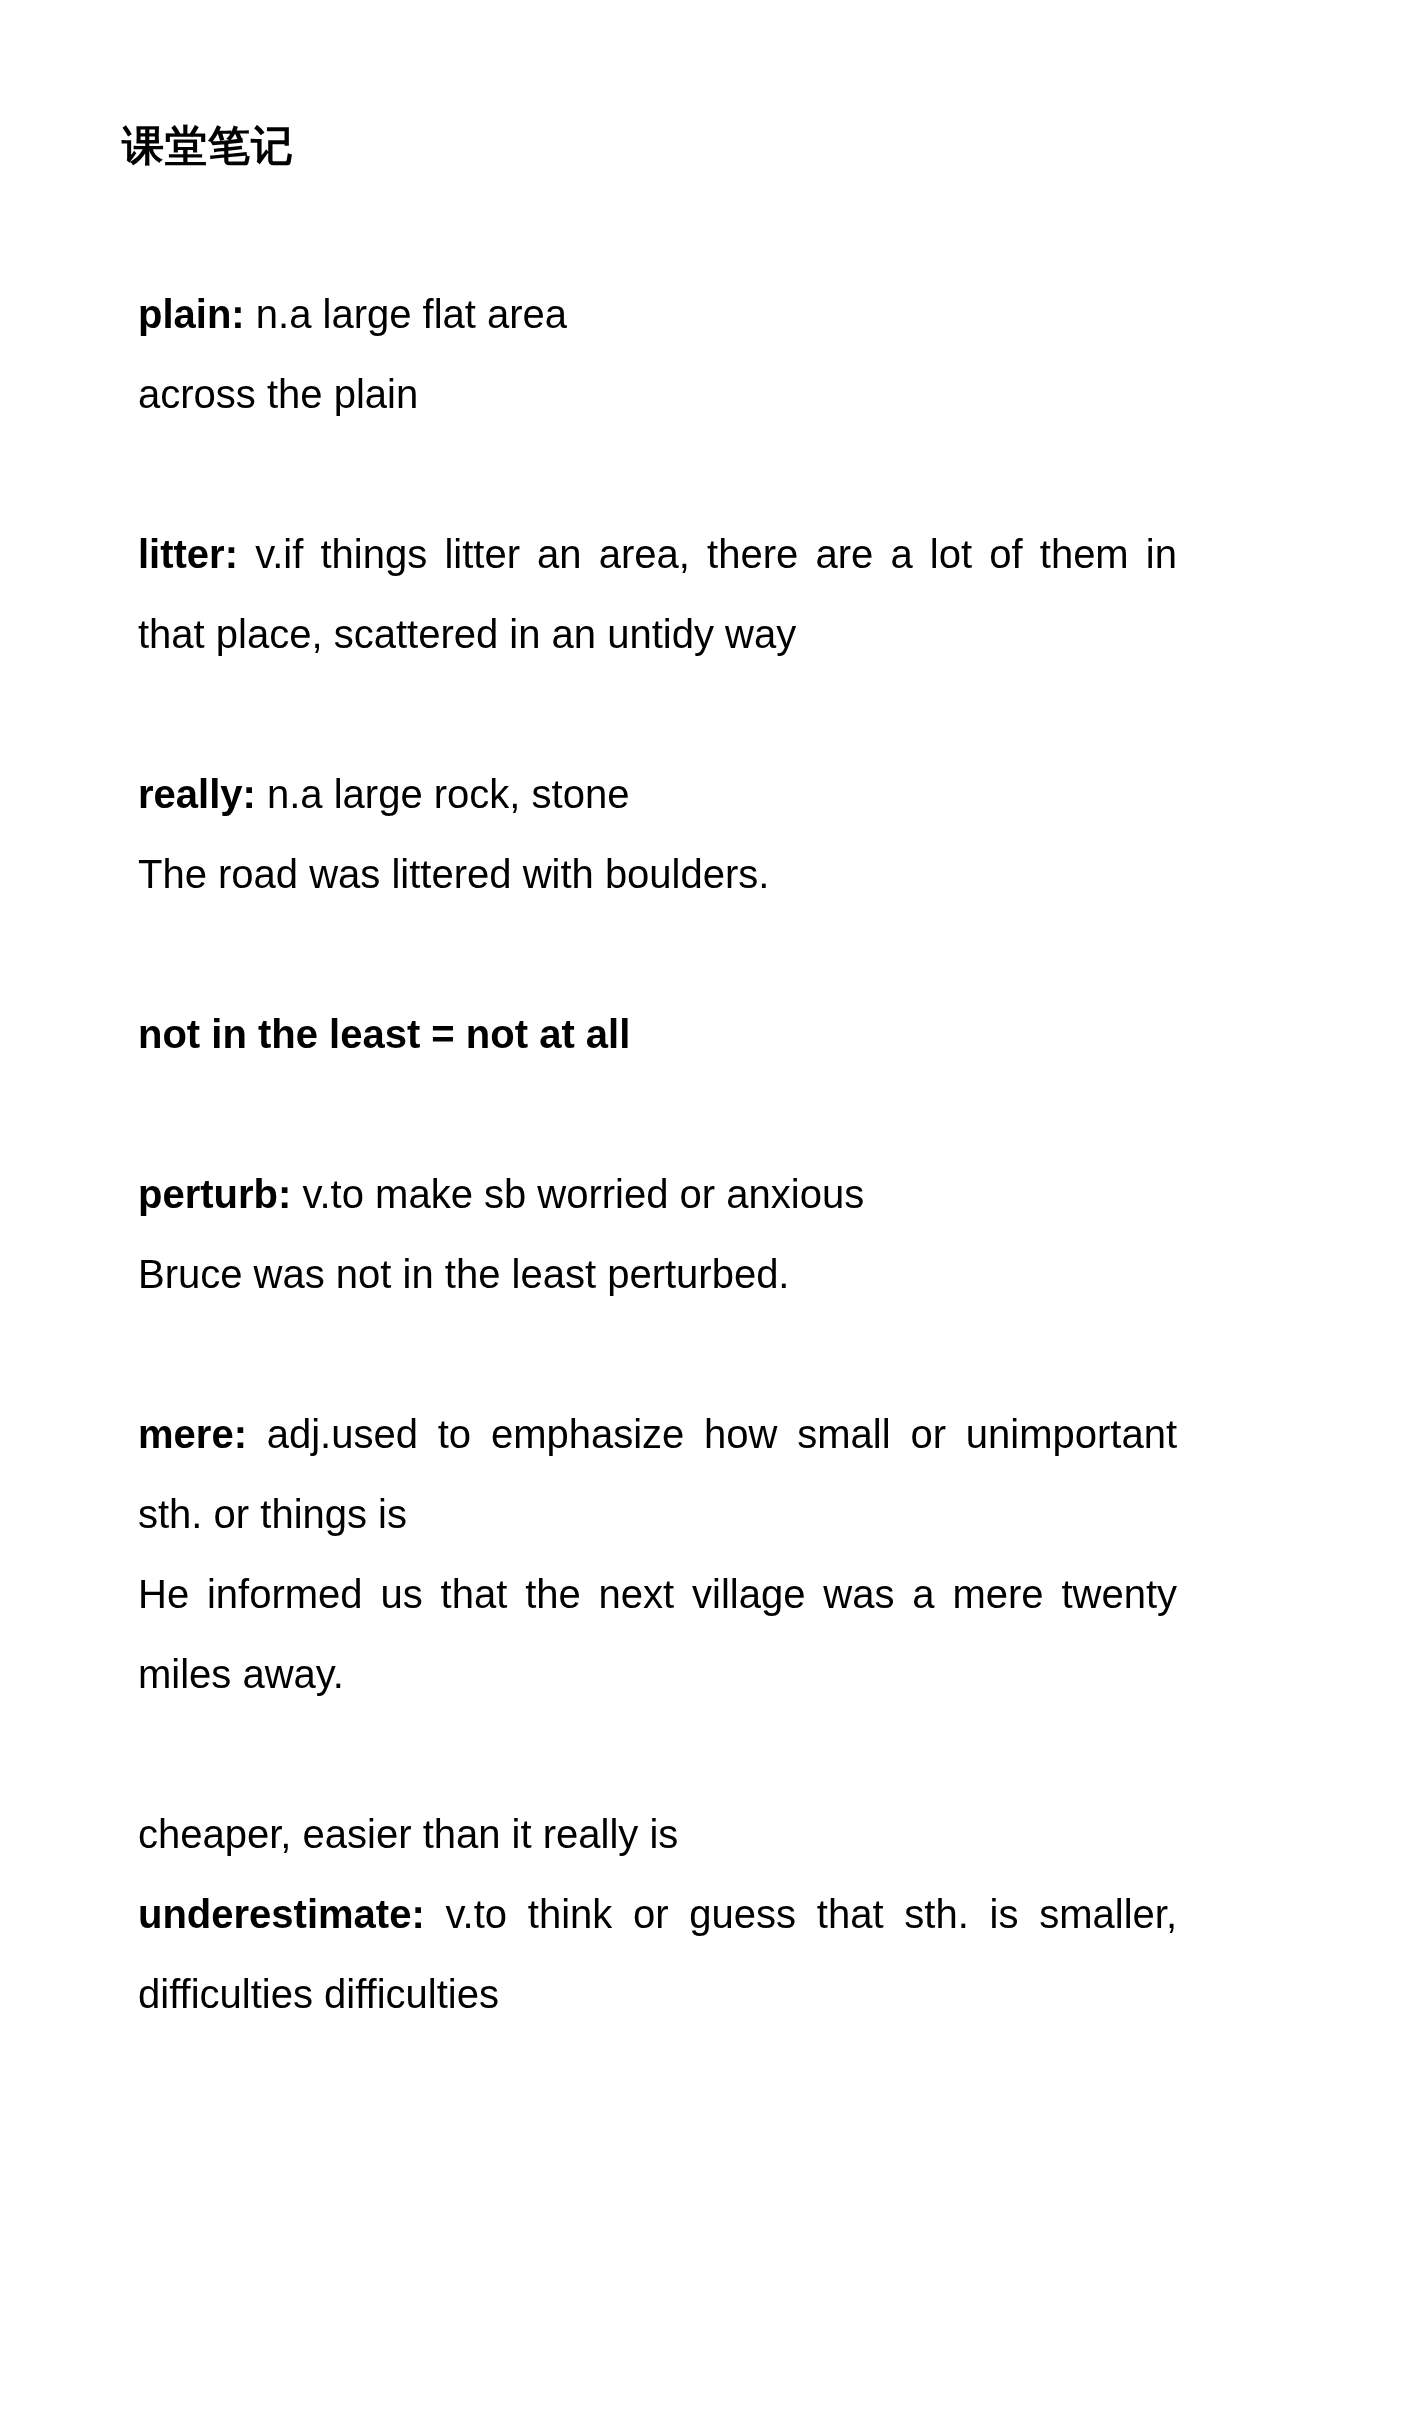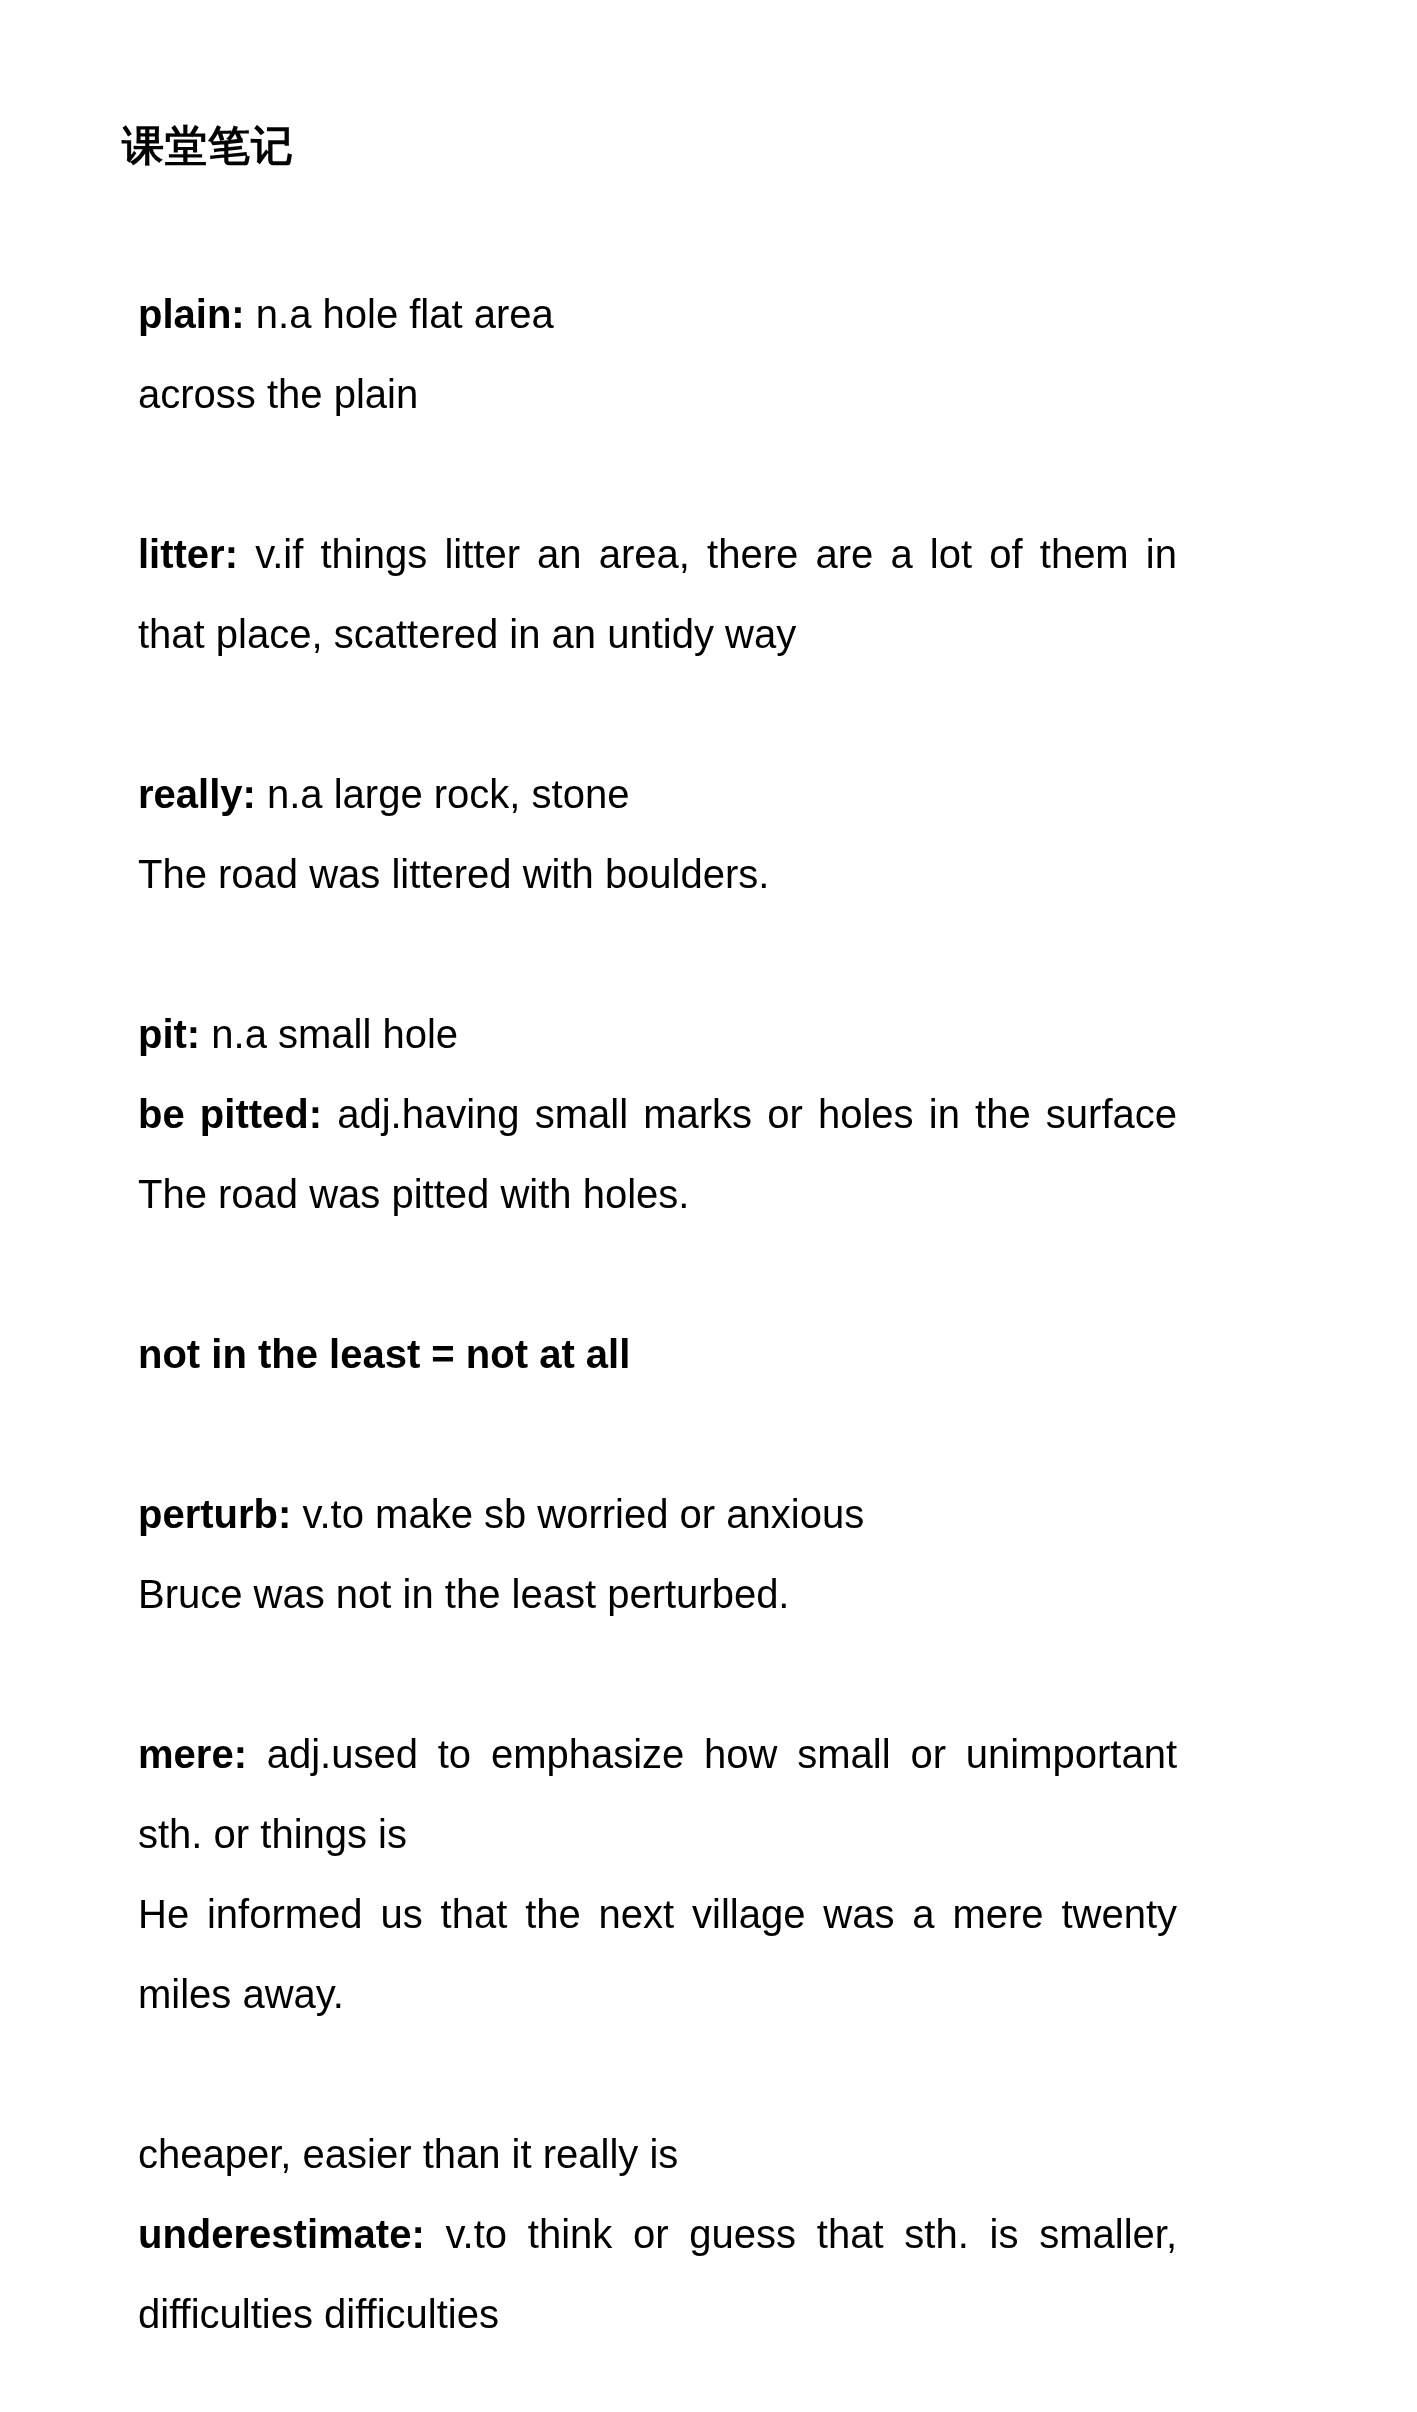--- a/index.html
+++ b/index.html
@@ -52,35 +52,30 @@
     font-weight: 400;
   }
 </style>
 </head>
 <body>
 
 <div class="doc">
   <h1 class="title">课堂笔记</h1>
   <div id="entries">
       <div class="entry">
-        <div class="line"><span class="b">plain:</span><span class="t"> n.a hole flat area</span></div>
+        <div class="line"><span class="b">plain:</span><span class="t"> n.a large flat area</span></div>
         <div class="line"><span class="b"></span><span class="t">across the plain</span></div>
       </div>
       <div class="entry">
         <div class="line fill"><span class="b">litter:</span><span class="t"> v.if things litter an area, there are a lot of them in</span></div>
         <div class="line"><span class="b"></span><span class="t">that place, scattered in an untidy way</span></div>
       </div>
       <div class="entry">
         <div class="line"><span class="b">really:</span><span class="t"> n.a large rock, stone</span></div>
         <div class="line"><span class="b"></span><span class="t">The road was littered with boulders.</span></div>
-      </div>
-      <div class="entry">
-        <div class="line"><span class="b">pit:</span><span class="t"> n.a small hole</span></div>
-        <div class="line fill"><span class="b">be pitted:</span><span class="t"> adj.having small marks or holes in the surface</span></div>
-        <div class="line"><span class="b"></span><span class="t">The road was pitted with holes.</span></div>
       </div>
       <div class="entry">
         <div class="line"><span class="b">not in the least = not at all</span><span class="t"></span></div>
       </div>
       <div class="entry">
         <div class="line"><span class="b">perturb:</span><span class="t"> v.to make sb worried or anxious</span></div>
         <div class="line"><span class="b"></span><span class="t">Bruce was not in the least perturbed.</span></div>
       </div>
       <div class="entry">
         <div class="line fill"><span class="b">mere:</span><span class="t"> adj.used to emphasize how small or unimportant</span></div>

